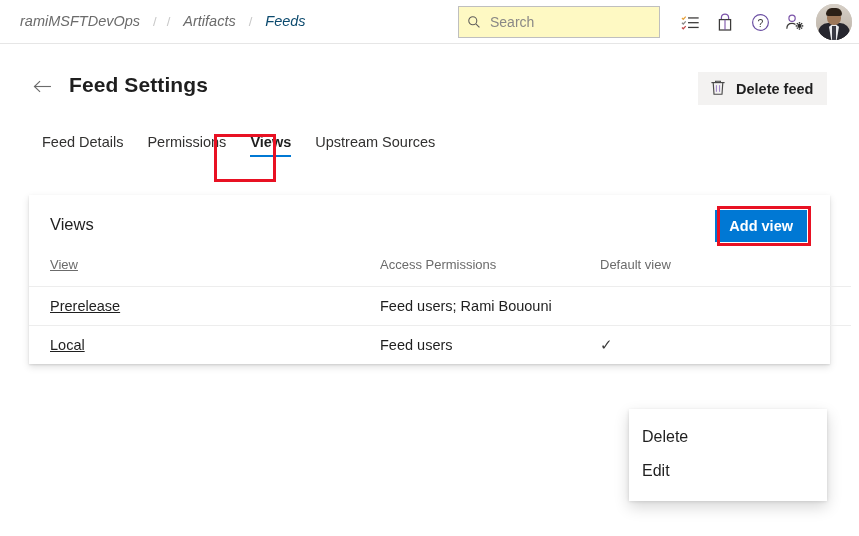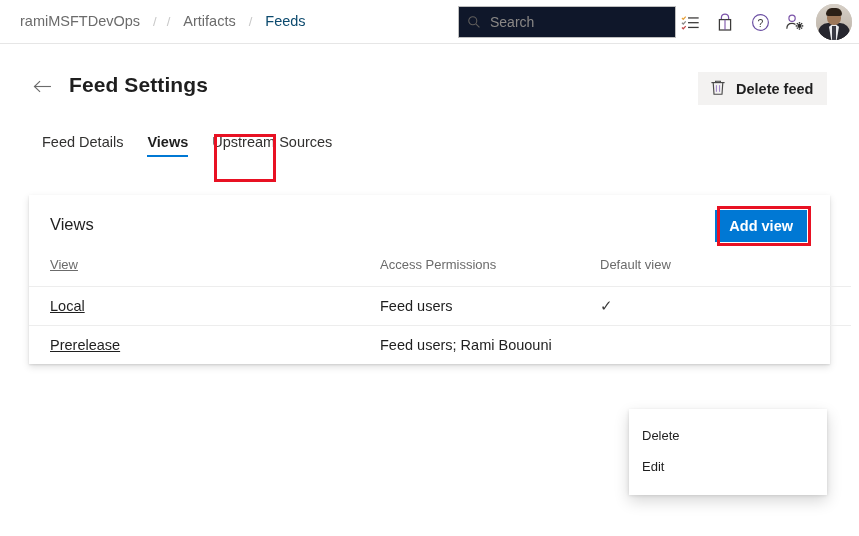--- a/index.html
+++ b/index.html
@@ -35,35 +35,36 @@
     align-items: center;
     margin-left: 12px;
     height: 100%;
   }
   .crumb {
     font-size: 14.5px;
     color: #6b6b6b;
     padding: 4px 8px;
     white-space: nowrap;
     line-height: 1;
+    font-style: italic;
   }
   .crumb.last { color: #0c4a6e; }
   .crumb-sep {
     font-size: 13px;
     color: #c8c8c8;
     padding: 0 5px;
     line-height: 1;
   }
 
   #search-box {
     position: absolute;
     left: 458px; top: 6px;
-    width: 218px; height: 32px;
+    width: 202px; height: 32px;
     border: 1px solid #bfbfbf;
-    background: #0f172a;
+    background: #fef9c3;
     box-sizing: border-box;
     display: flex;
     align-items: center;
     padding: 0 8px;
   }
   #search-box .mag { flex: 0 0 auto; display: flex; align-items: center; }
   #search-input-text {
     font-size: 14px;
     color: #8a8886;
     margin-left: 9px;
@@ -301,21 +302,21 @@
   #context-menu {
     position: absolute;
     left: 629px; top: 409px;
     width: 198px;
     background: #ffffff;
     padding: 11px 0 13px 0;
     box-shadow: 0 1.2px 3.6px rgba(0,0,0,0.13), 0 6.4px 14.4px rgba(0,0,0,0.16);
     z-index: 40;
   }
   .menu-item {
-    font-size: 13px;
+    font-size: 16px;
     color: #1f1f1f;
     padding: 8px 14px 8px 13px;
     cursor: pointer;
     white-space: nowrap;
   }
 </style>
 </head>
 <body>
 
 <div id="topbar">
@@ -410,20 +411,23 @@
       <line x1="9.6" y1="6.2" x2="9.6" y2="12.8" stroke="#9b7fc4" stroke-width="1"></line>
     </svg>
   </span>
   <span class="lbl">Delete feed</span>
 </button>
 
 <div id="tabs">
   <div class="tab">
     <span>Feed Details</span>
   </div>
+  <div class="tab">
+    <span>Permissions</span>
+  </div>
   <div class="tab selected">
     <span>Views</span>
     <span class="tab-underline"></span>
   </div>
   <div class="tab">
     <span>Upstream Sources</span>
   </div>
 </div>
 <div id="tab-views-annotation"></div>
 
@@ -438,33 +442,33 @@
     <thead>
       <tr>
         <th class="col-view">View</th>
         <th class="col-access">Access Permissions</th>
         <th class="col-default">Default view</th>
         <th class="col-actions"></th>
       </tr>
     </thead>
     <tbody>
       <tr>
+        <td class="col-view">Prerelease</td>
+        <td class="col-access">Feed users; Rami Bououni</td>
+        <td class="col-default"></td>
+        <td class="col-actions"></td>
+      </tr>
+      <tr>
         <td class="col-view">Local</td>
         <td class="col-access">Feed users</td>
         <td class="col-default">
           <span id="check-default">✓</span>
         </td>
         <td class="col-actions"></td>
       </tr>
-      <tr>
-        <td class="col-view">Prerelease</td>
-        <td class="col-access">Feed users; Rami Bououni</td>
-        <td class="col-default"></td>
-        <td class="col-actions"></td>
-      </tr>
     </tbody>
   </table>
 </div>
 
 <div id="context-menu">
   <div class="menu-item">Delete</div>
   <div class="menu-item">Edit</div>
 </div>
 
 </body></html>

